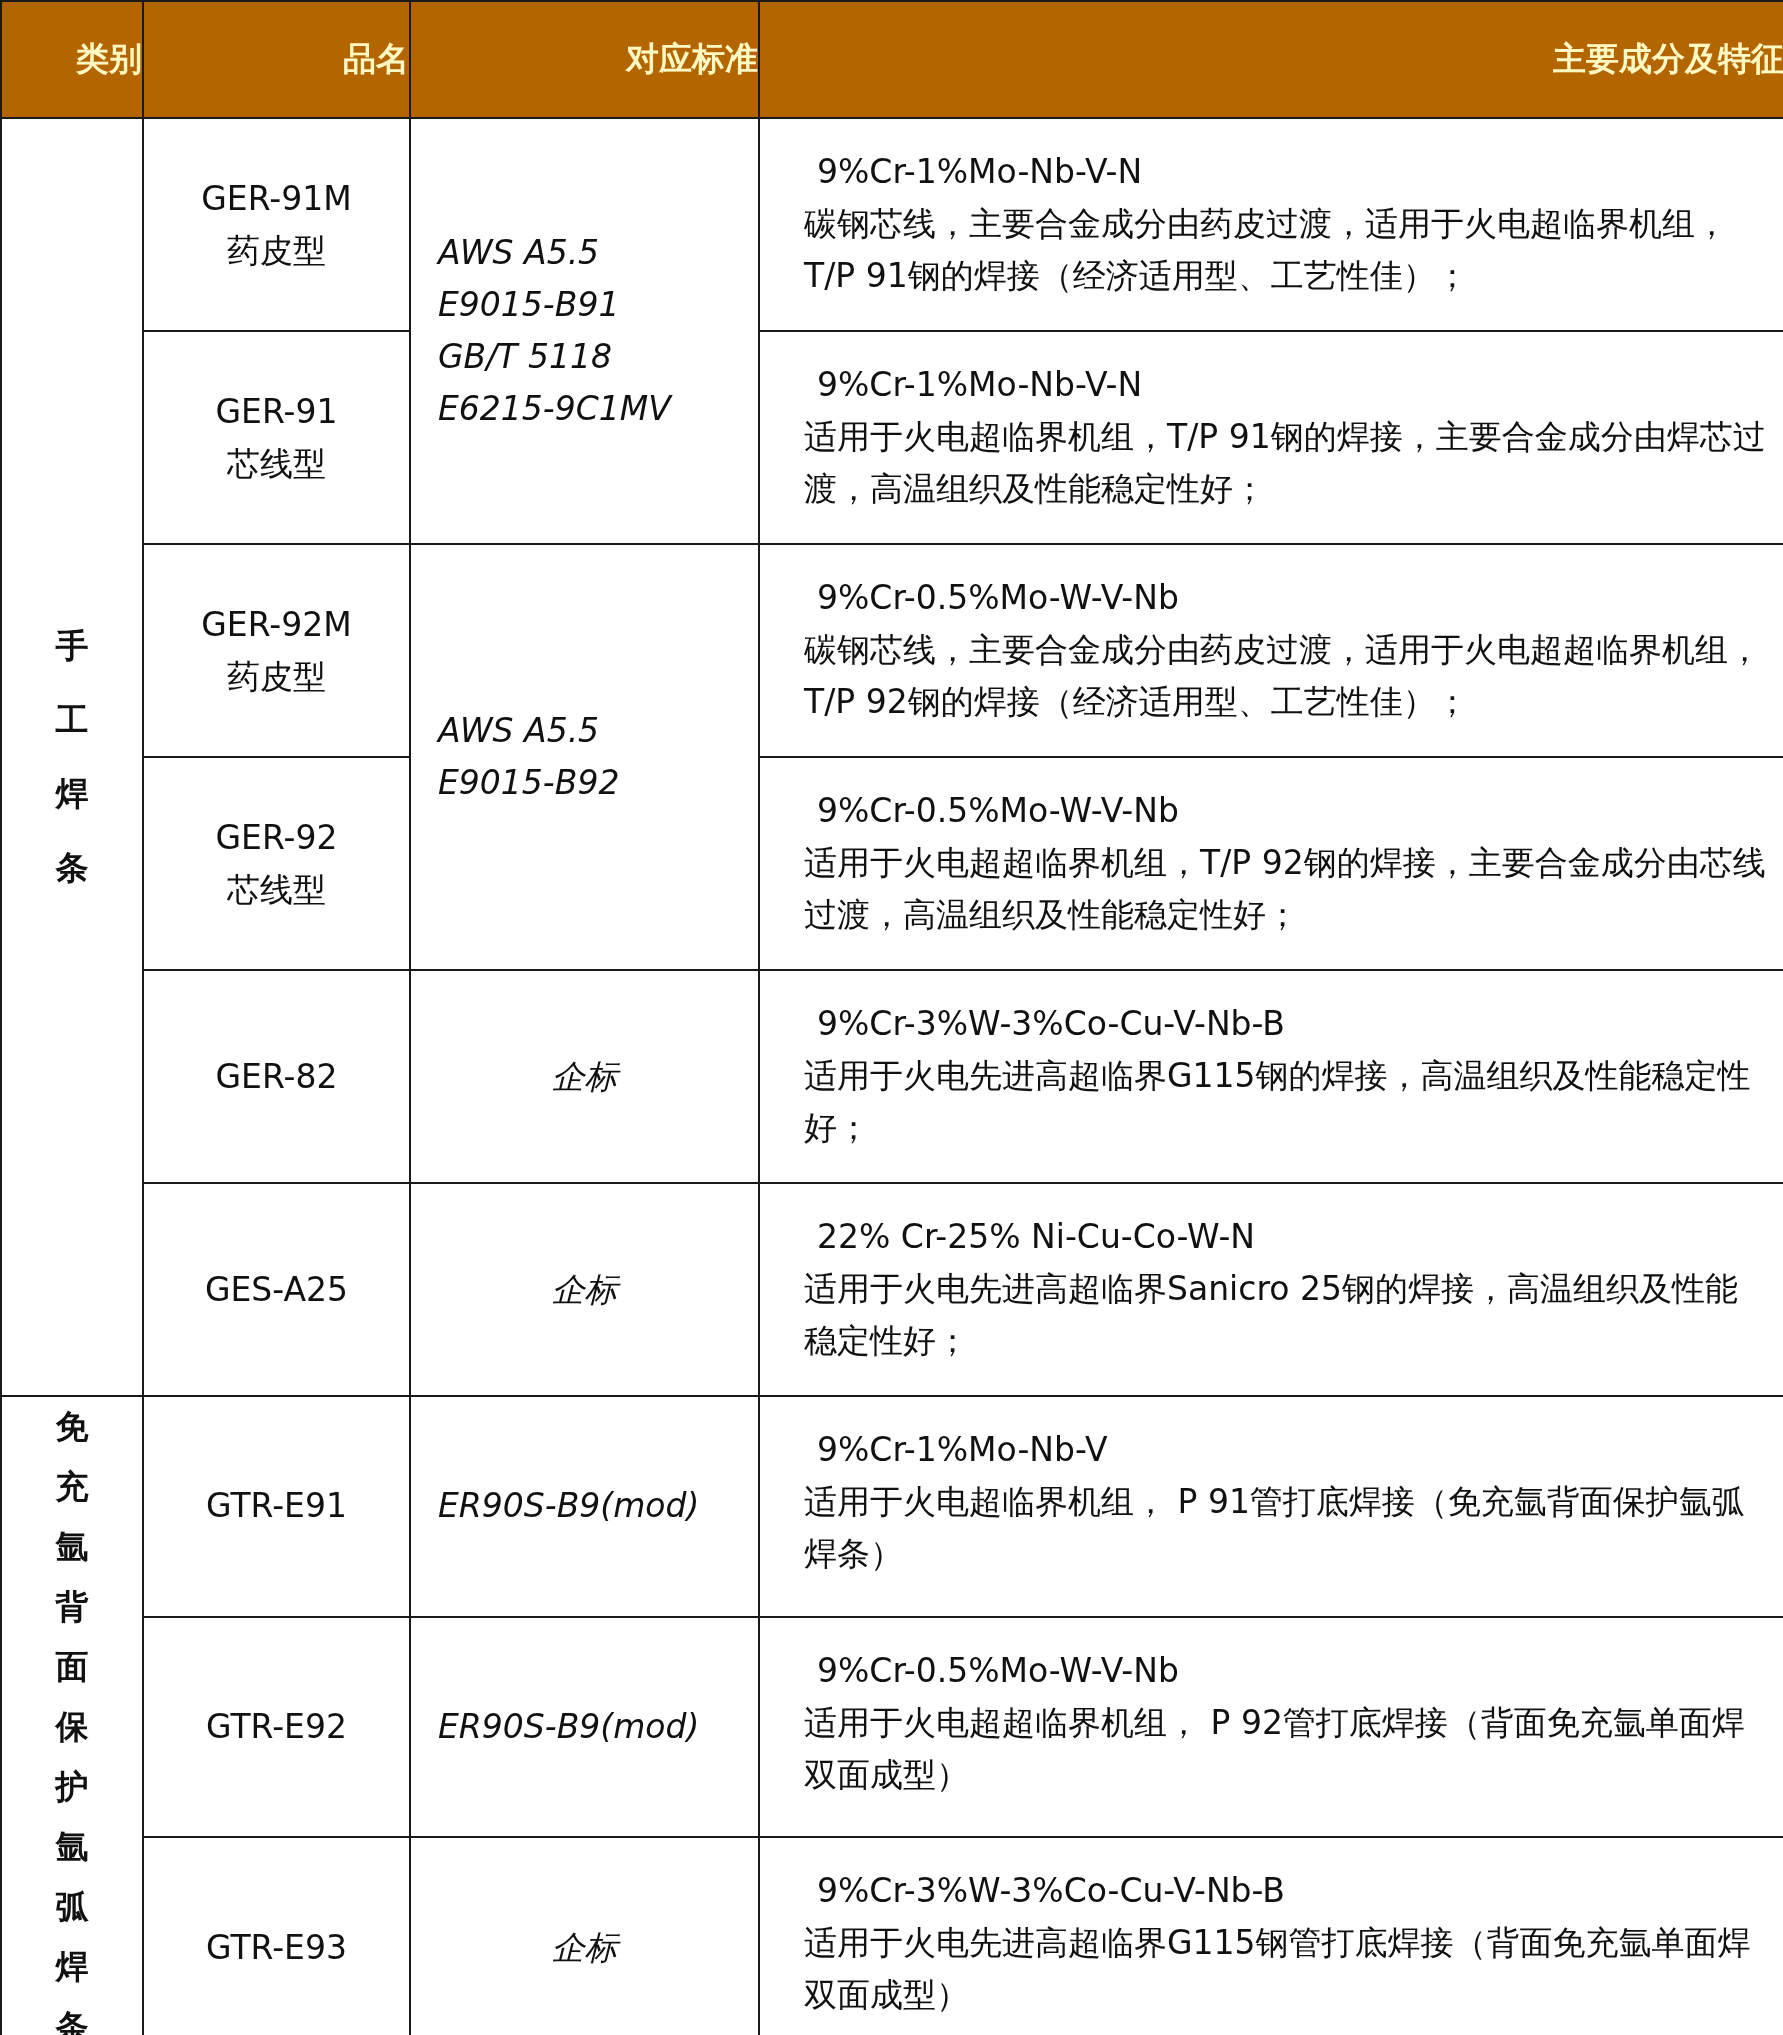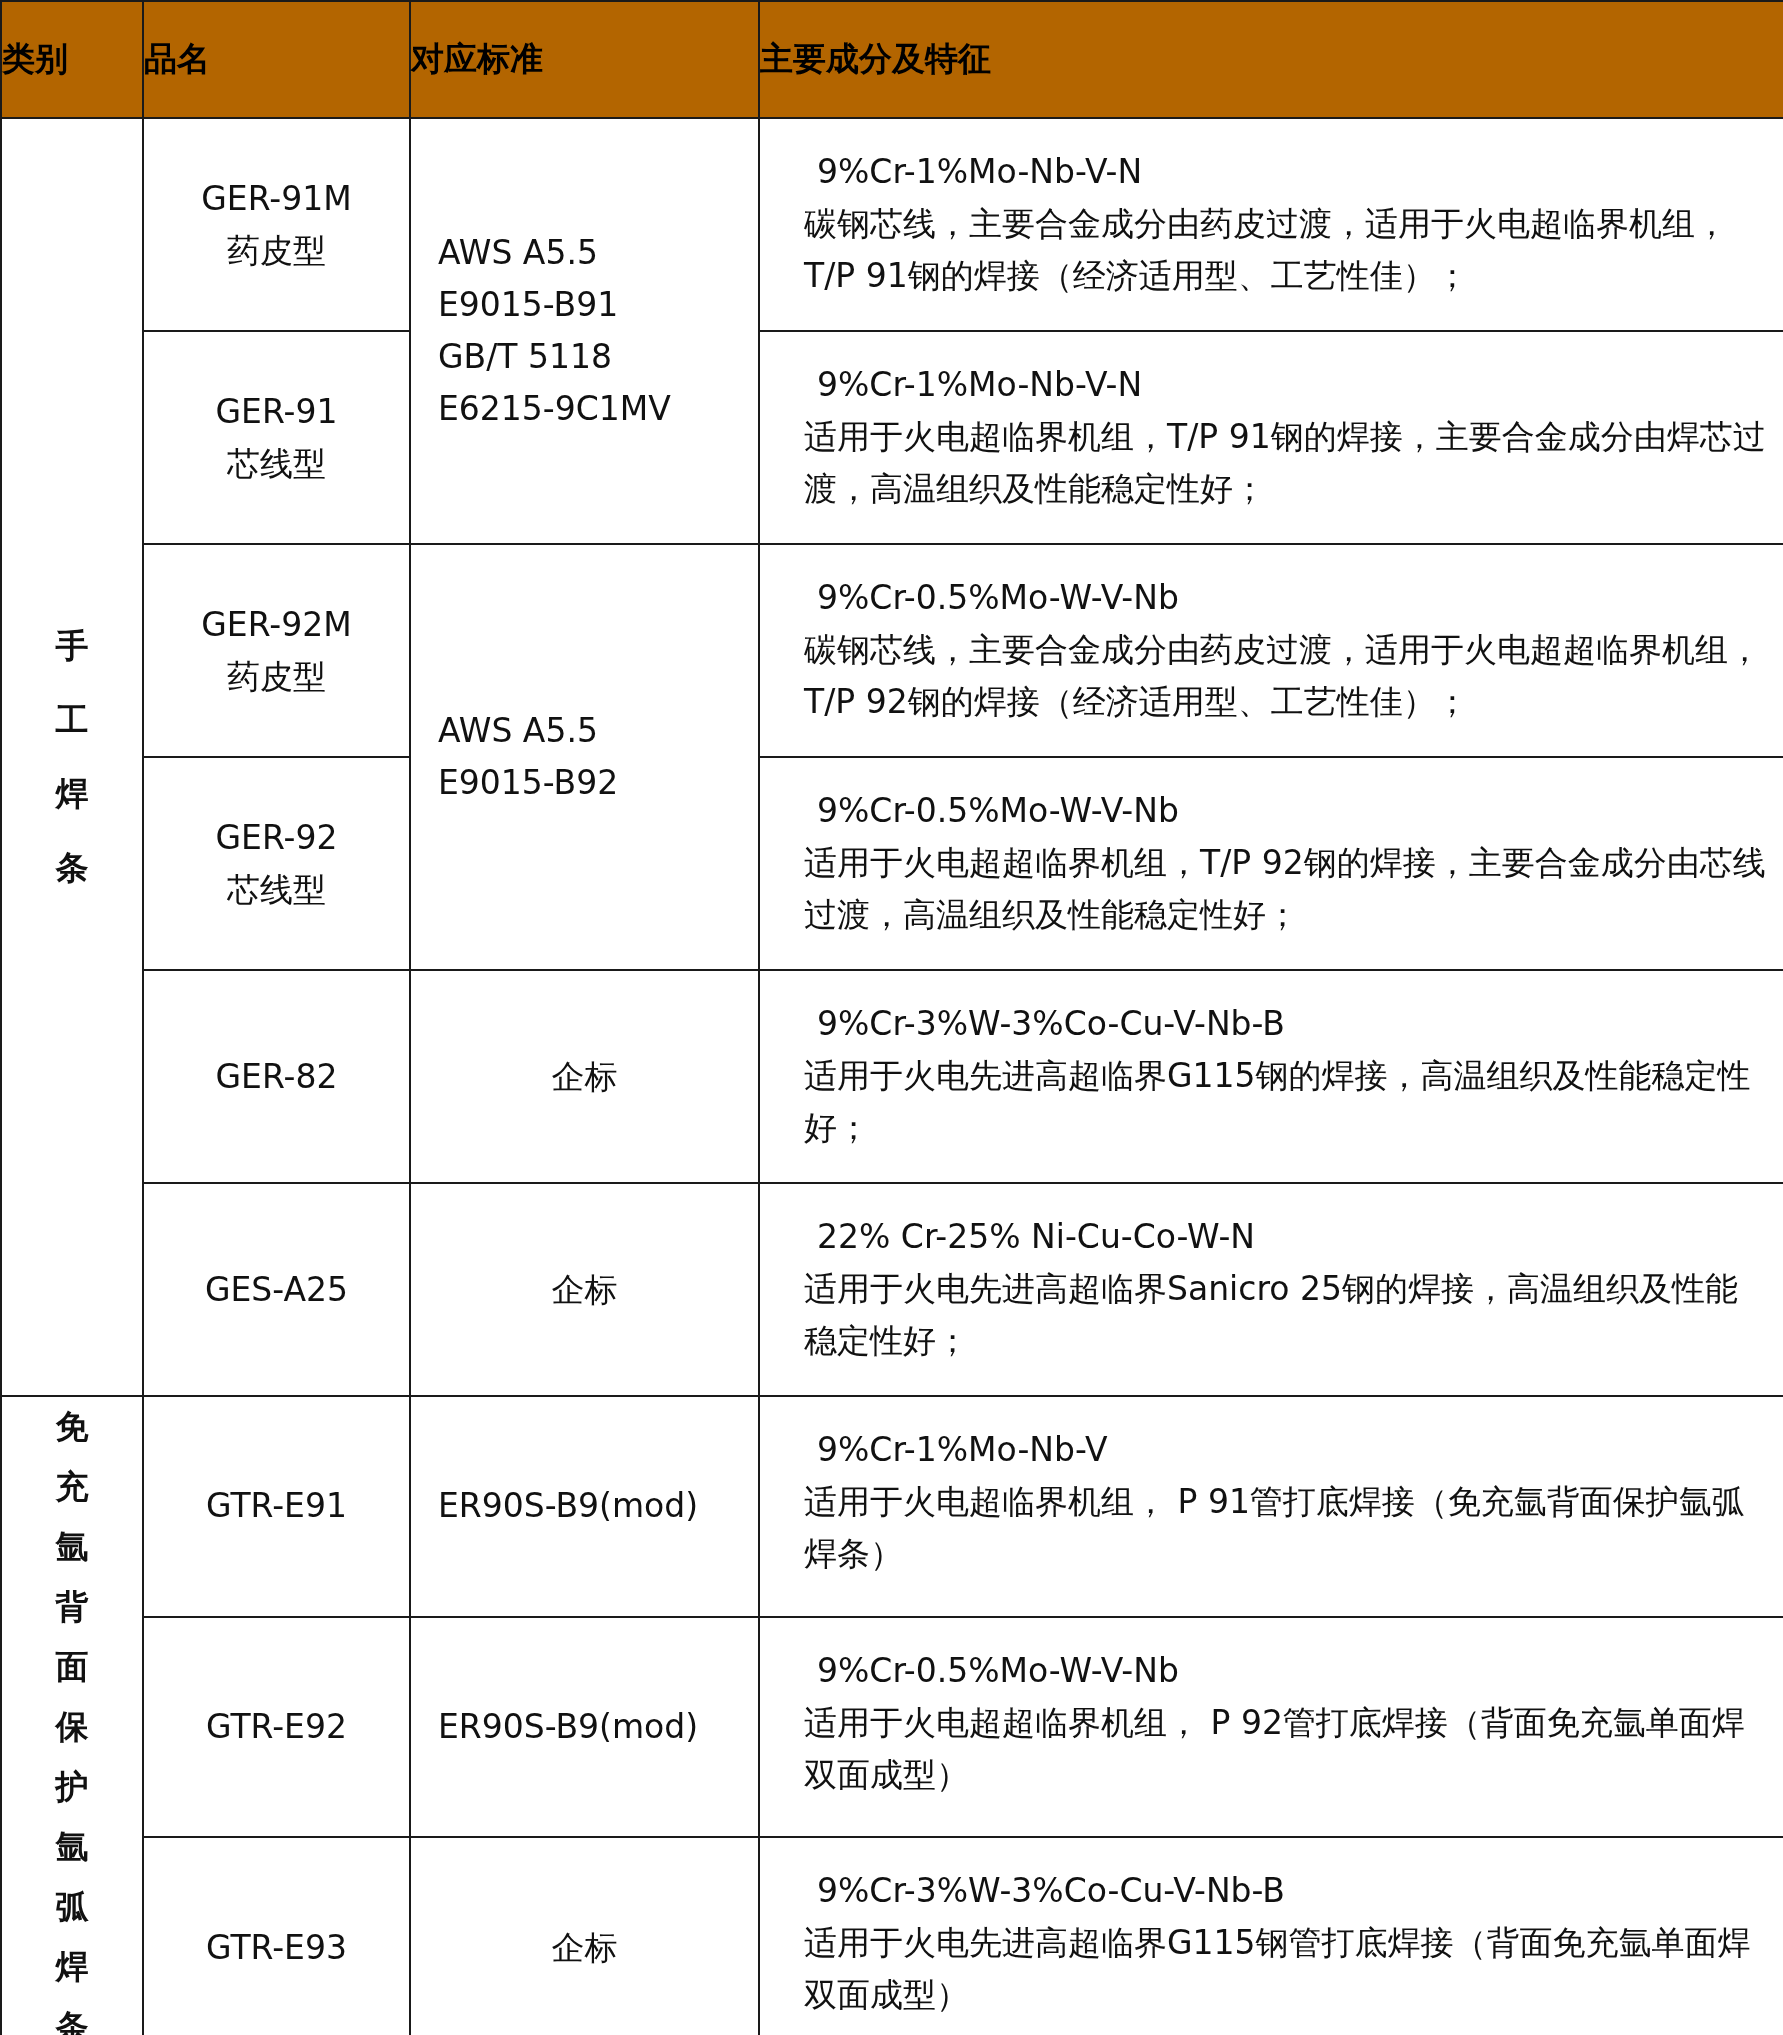--- a/index.html
+++ b/index.html
@@ -1,29 +1,29 @@
 <!DOCTYPE html>
 <html style="font-size:12px"><head>
 <meta charset="utf-8">
 <style>
   html, body { margin:0; padding:0; background:#ffffff; }
   body { width:1784px; height:2035px; overflow:hidden; font-family:"DejaVu Sans", "Liberation Sans", sans-serif; color:#111; }
   table { border-collapse:collapse; table-layout:fixed; width:1784px; }
   col.c1 { width:142px; } col.c2 { width:267px; } col.c3 { width:349px; } col.c4 { width:1026px; }
   th, td { border:2.2px solid #1a1a1a; padding:0; }
   thead tr { height:117px; }
-  th { background:#B36500; color:#000000; font-weight:bold; font-size:33px; text-align:left; vertical-align:middle; border-color:#1a1a1a; }
+  th { background:#B36500; color:#fef9c3; font-weight:bold; font-size:33px; text-align:right; vertical-align:middle; border-color:#1a1a1a; }
   tbody tr { height:213px; }
   td { vertical-align:middle; font-size:33px; line-height:52px; }
   td.cat { text-align:center; font-weight:bold; font-size:33px; }
   td.cat .vert { display:inline-block; width:37px; word-break:break-all; white-space:normal; }
   td.cat .vert.spaced { line-height:74px; }
   td.cat .vert.tight { line-height:60px; }
   td.name { text-align:center; }
-  td.std { padding-left:27px; }
+  td.std { padding-left:27px;font-style:italic; }
   td.std.center { text-align:center; padding-left:0;margin-left:48px; }
   td.desc { padding:0 15px 0 44px; vertical-align:top; padding-top:27px; }
   td.desc .comp { display:block;margin-left:13px; }
   td.desc .text { display:block; }
   .line { display:block; }
 </style>
 </head>
 <body>
 
 <table>

